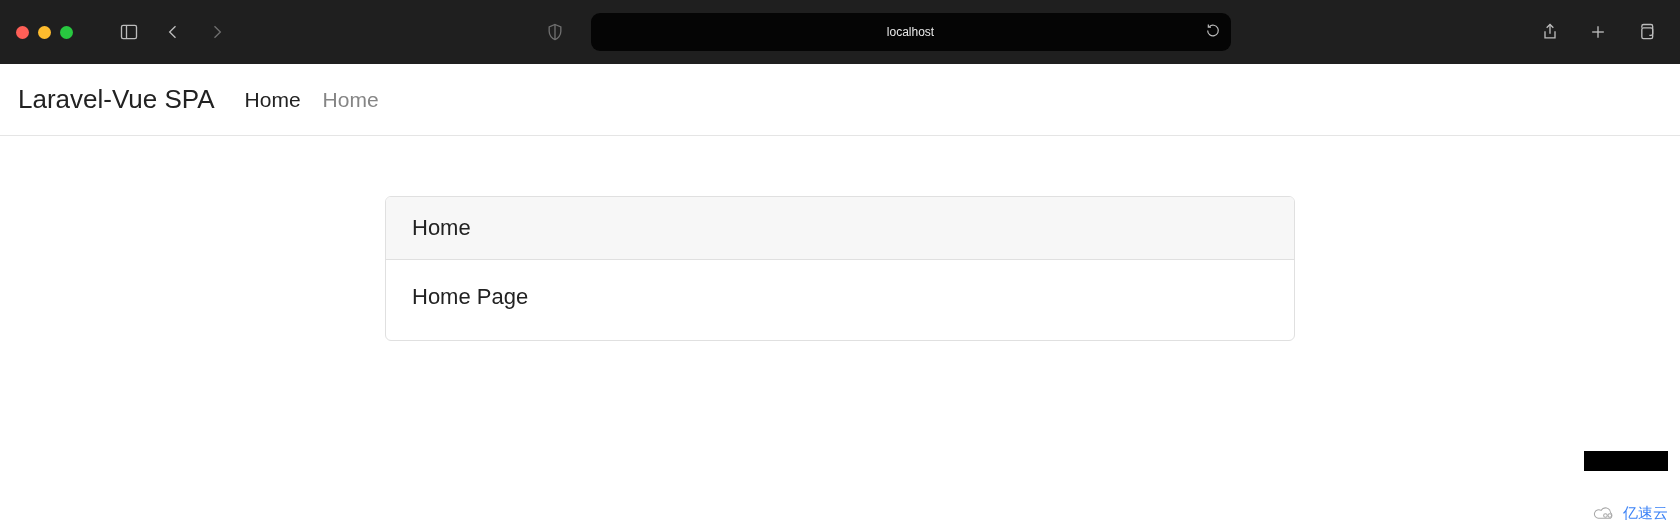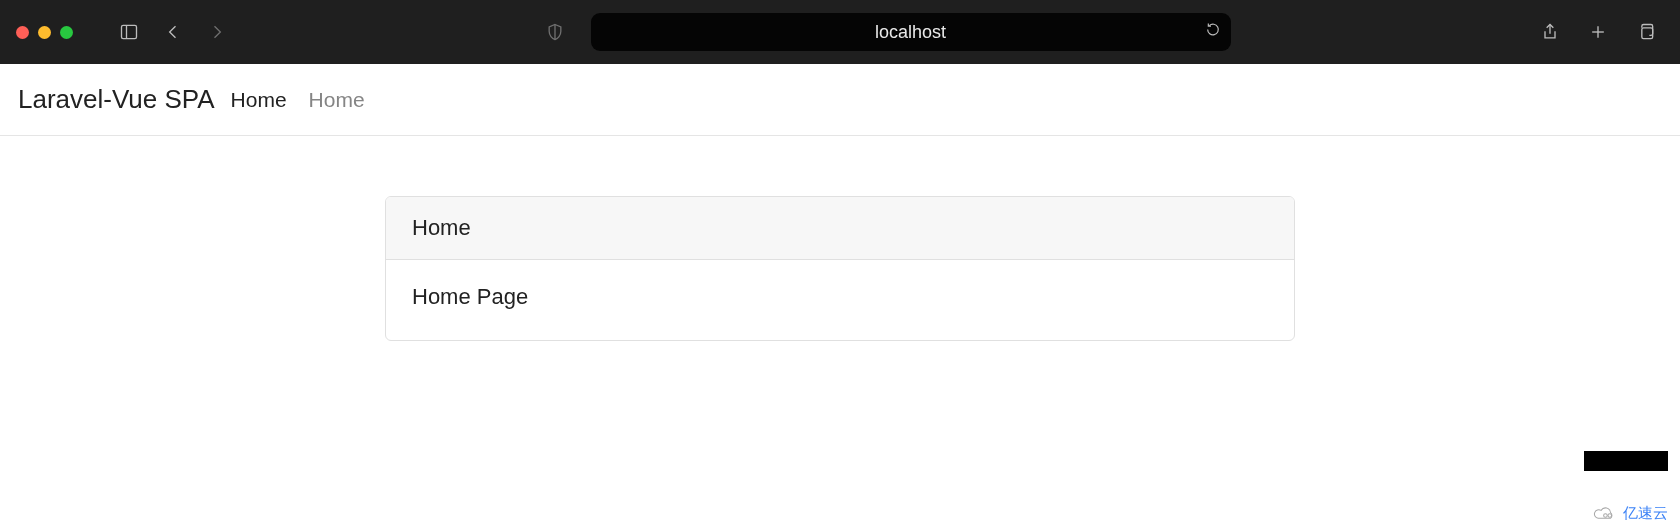--- a/index.html
+++ b/index.html
@@ -58,41 +58,41 @@
   .url-bar {
     flex: 0 0 640px;
     height: 38px;
     background: var(--url-bg);
     border-radius: 9px;
     display: flex;
     align-items: center;
     justify-content: center;
     position: relative;
     color: var(--url-fg);
-    font-size: 18px;
+    font-size: 12px;
   }
   .url-bar .reload {
     position: absolute; right: 10px; top: 50%; transform: translateY(-50%);
     color: var(--toolbar-fg);
   }
   .url-bar .reload svg { width: 16px; height: 16px; stroke: currentColor; fill: none; stroke-width: 1.8; }
 
   .toolbar-right {
     margin-left: auto;
     display: flex; gap: 12px; align-items: center;
   }
 
   
   .page-nav {
     height: 72px;
     border-bottom: 1px solid var(--nav-border);
     display: flex;
     align-items: center;
     padding: 0 18px;
-    gap: 16px;
+    gap: 30px;
     font-size: 23px;
   }
   .brand { font-size: 26px; color: var(--text); font-weight: 500; }
   .nav-links { display: flex; gap: 22px; }
   .nav-link { color: var(--text); cursor: pointer; font-size: 21px; }
   .nav-link.muted { color: var(--text-muted); }
 
   
   .main {
     padding: 60px 0 0 0;

